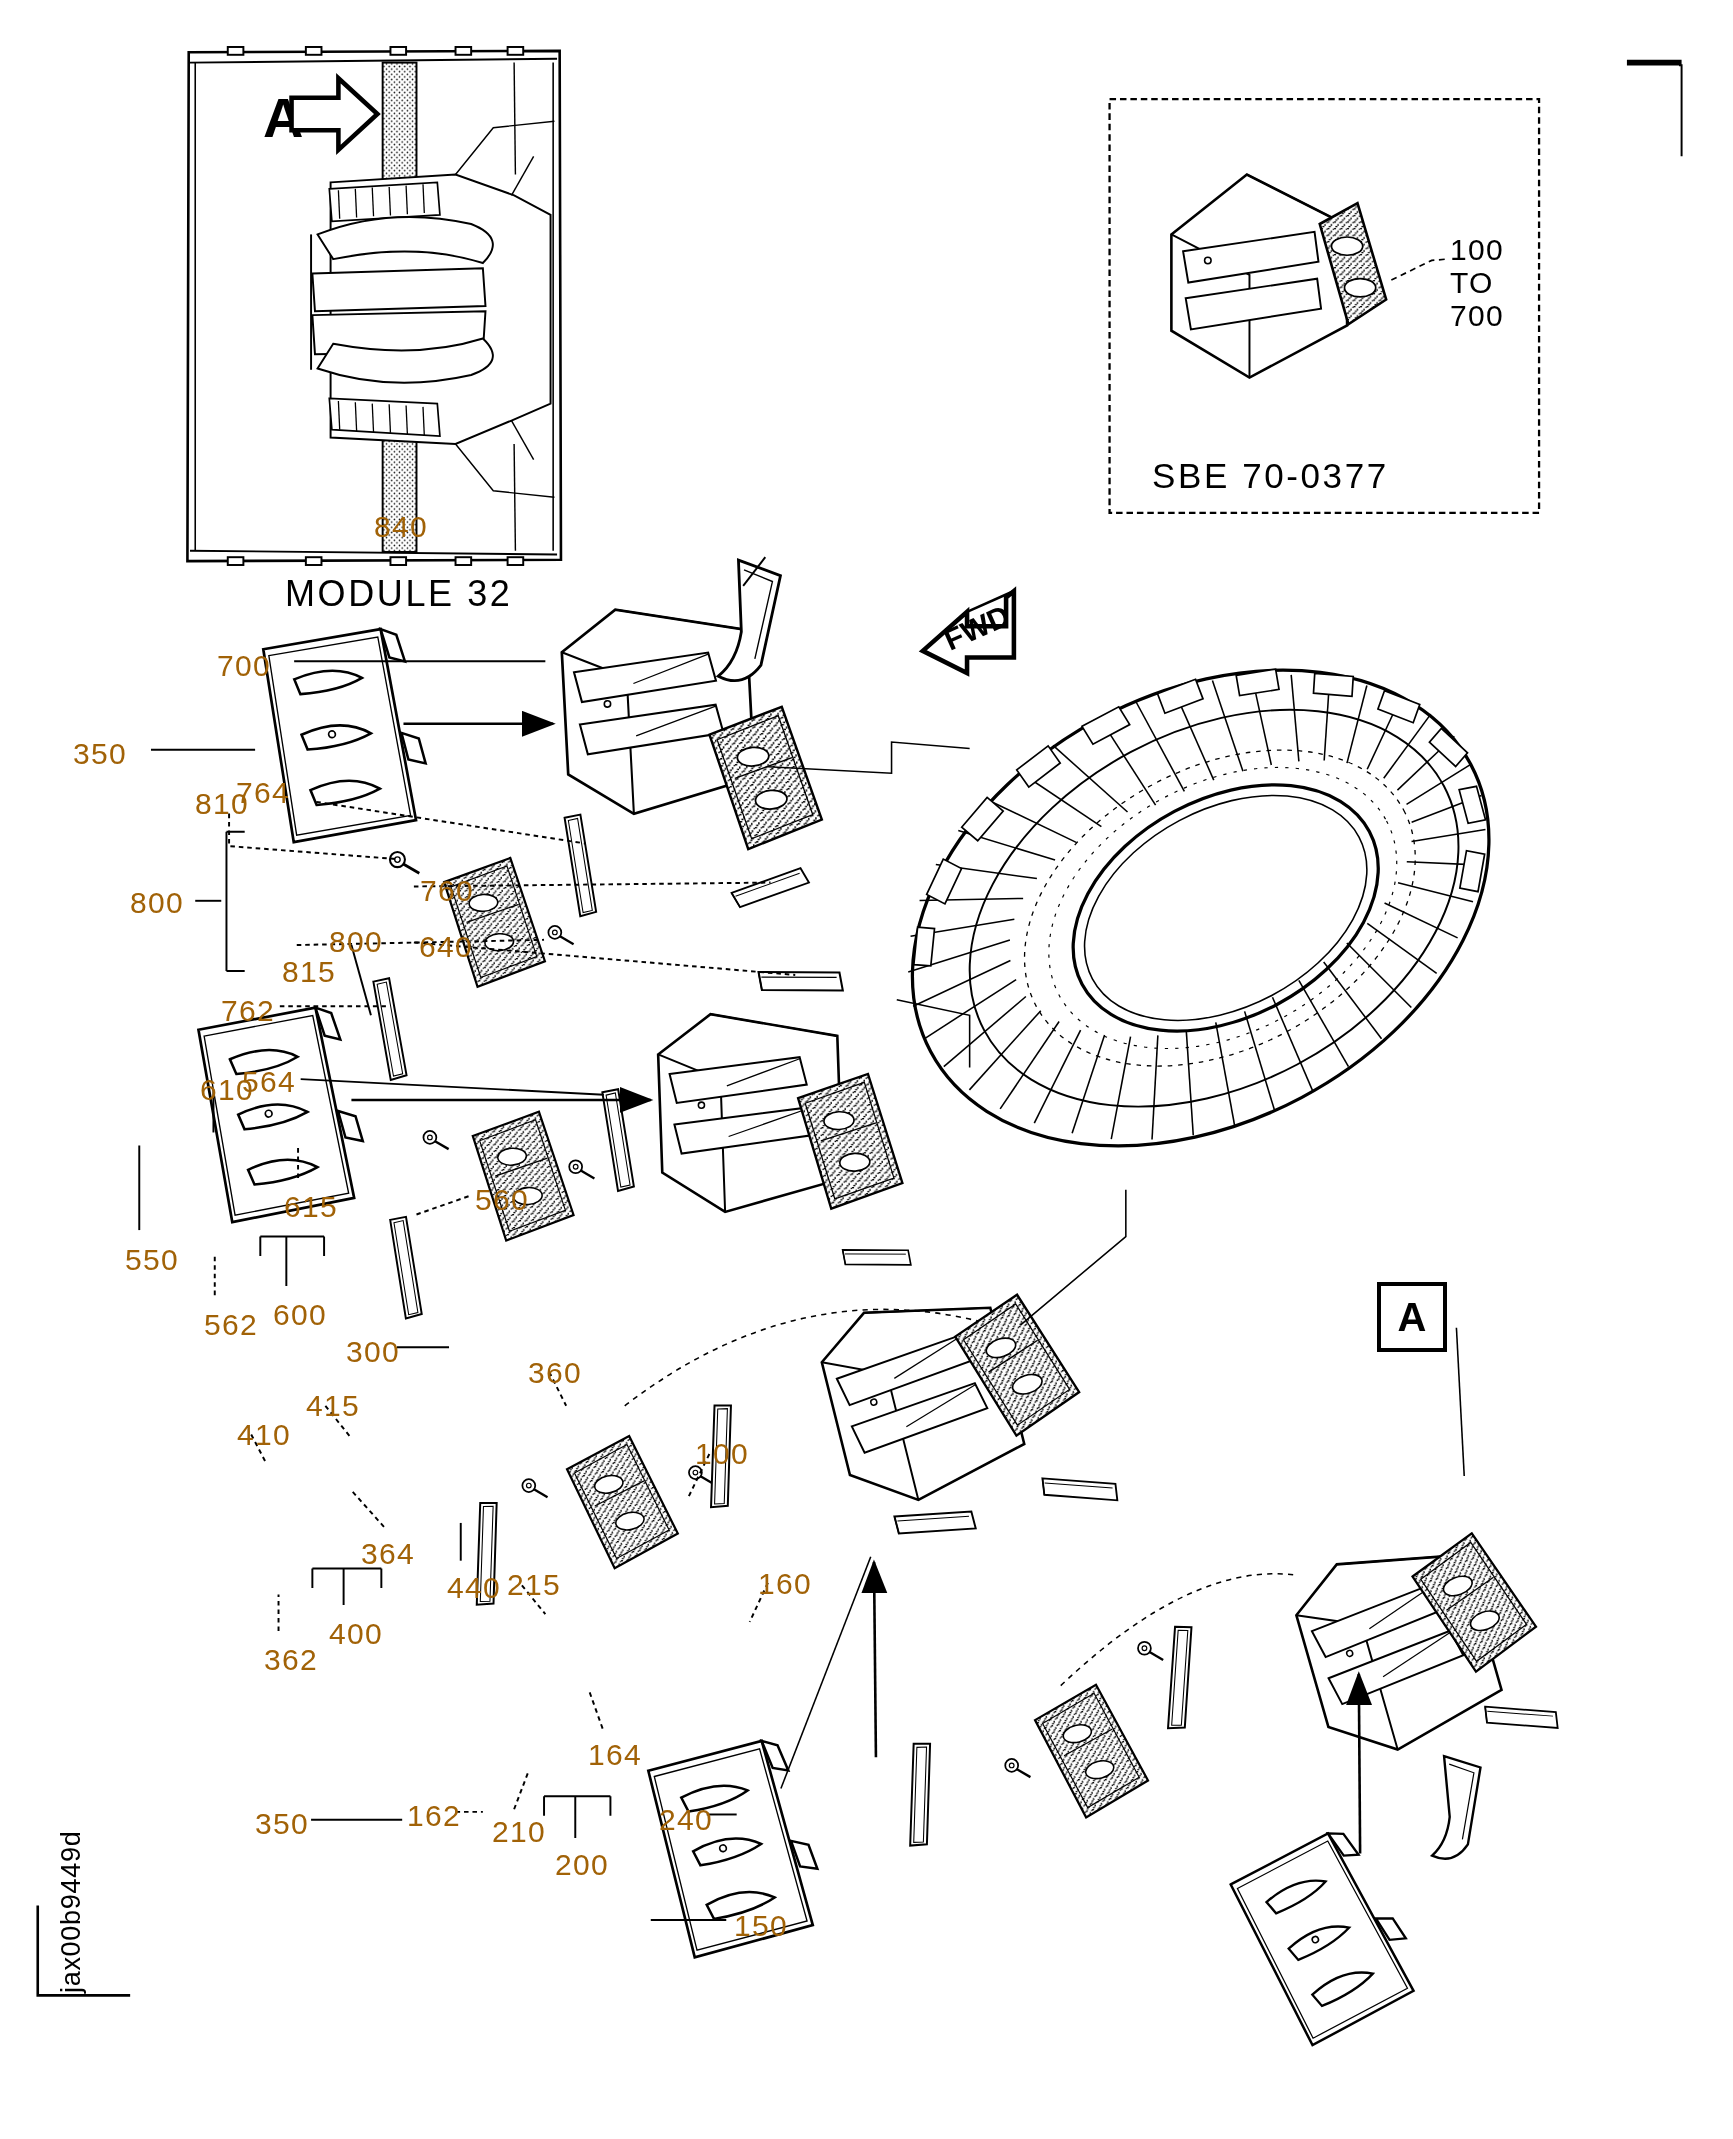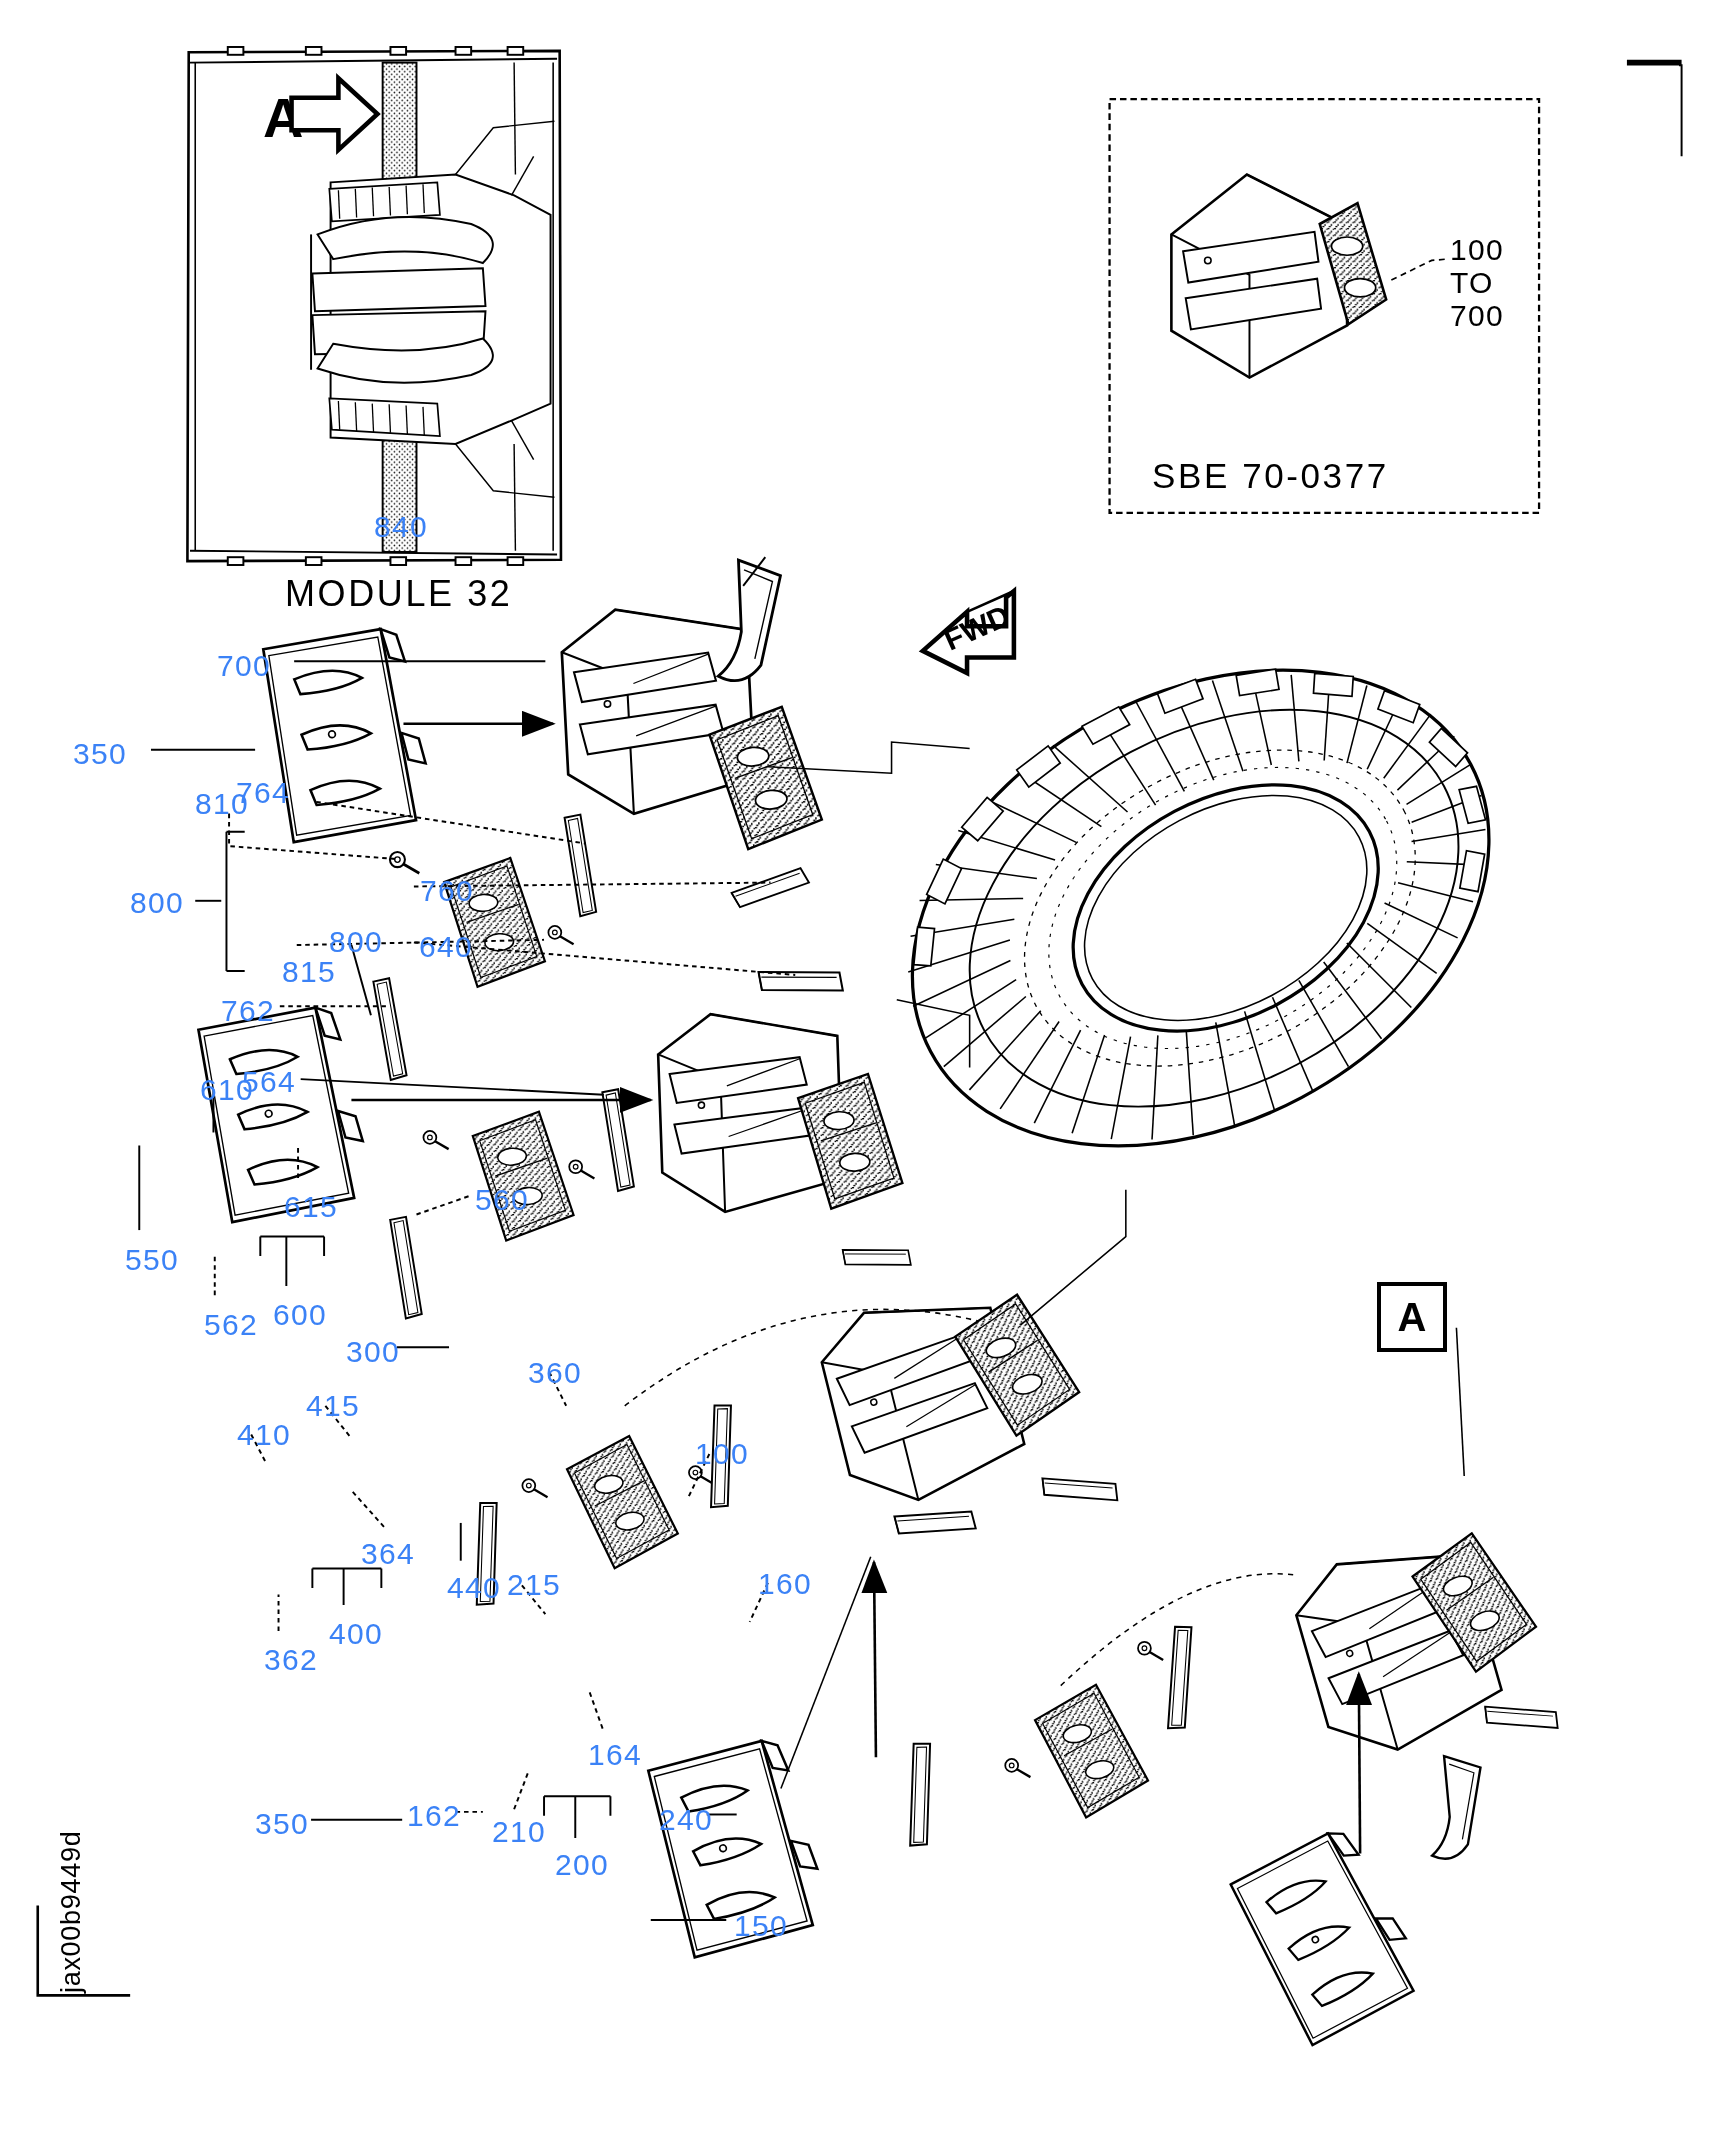--- a/index.html
+++ b/index.html
@@ -1,19 +1,19 @@
 <!DOCTYPE html>
 <html style="font-size:10.4px"><head>
 <meta charset="utf-8">
 <style>
   html,body{margin:0;padding:0;background:#fff;}
   body{font-family:"Liberation Sans",sans-serif;}
   #page{position:relative;width:1733px;height:2140px;background:#fff;overflow:hidden;}
   #art{position:absolute;left:0;top:0;width:1733px;height:2140px;}
-  .lbl{position:absolute;font-family:"Liberation Sans",sans-serif;color:#3b82f6;
+  .lbl{position:absolute;font-family:"Liberation Sans",sans-serif;color:#a16207;
        font-size:29px;letter-spacing:1.3px;white-space:nowrap;line-height:1;}
   .lbl.big{font-size:30px;}
   .cap{position:absolute;font-size:36px;letter-spacing:2.6px;color:#000;white-space:nowrap;}
   .vcode{position:absolute;font-size:27px;letter-spacing:0.7px;color:#000;white-space:nowrap;
          transform-origin:0 0;transform:rotate(-90deg);}
   .boxA{position:absolute;border:4.6px solid #000;background:#fff;
         display:flex;align-items:center;justify-content:center;
         font-size:40px;font-weight:bold;color:#000;}
 </style>
 </head>

